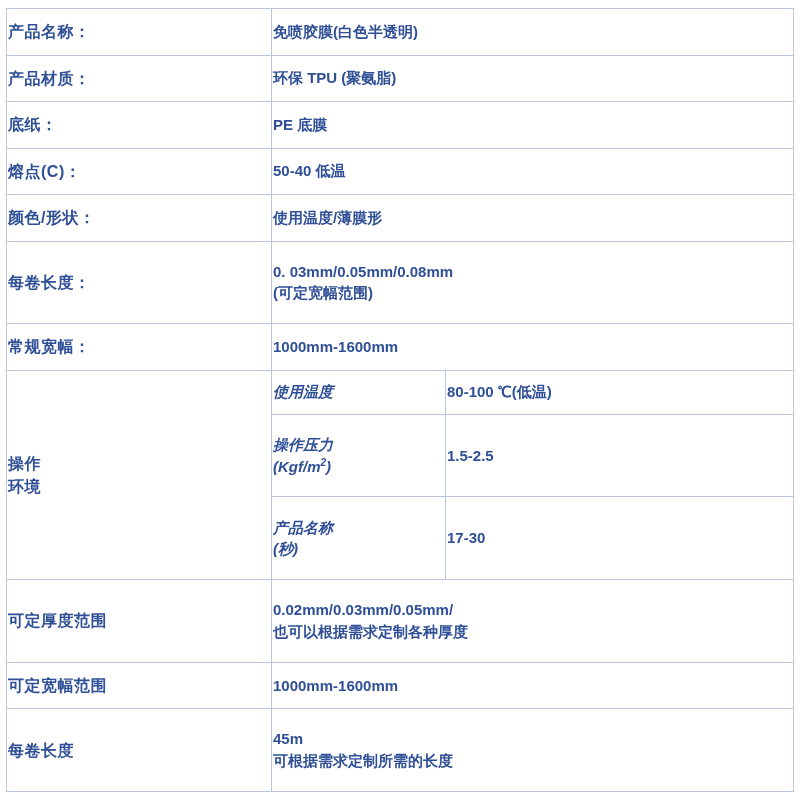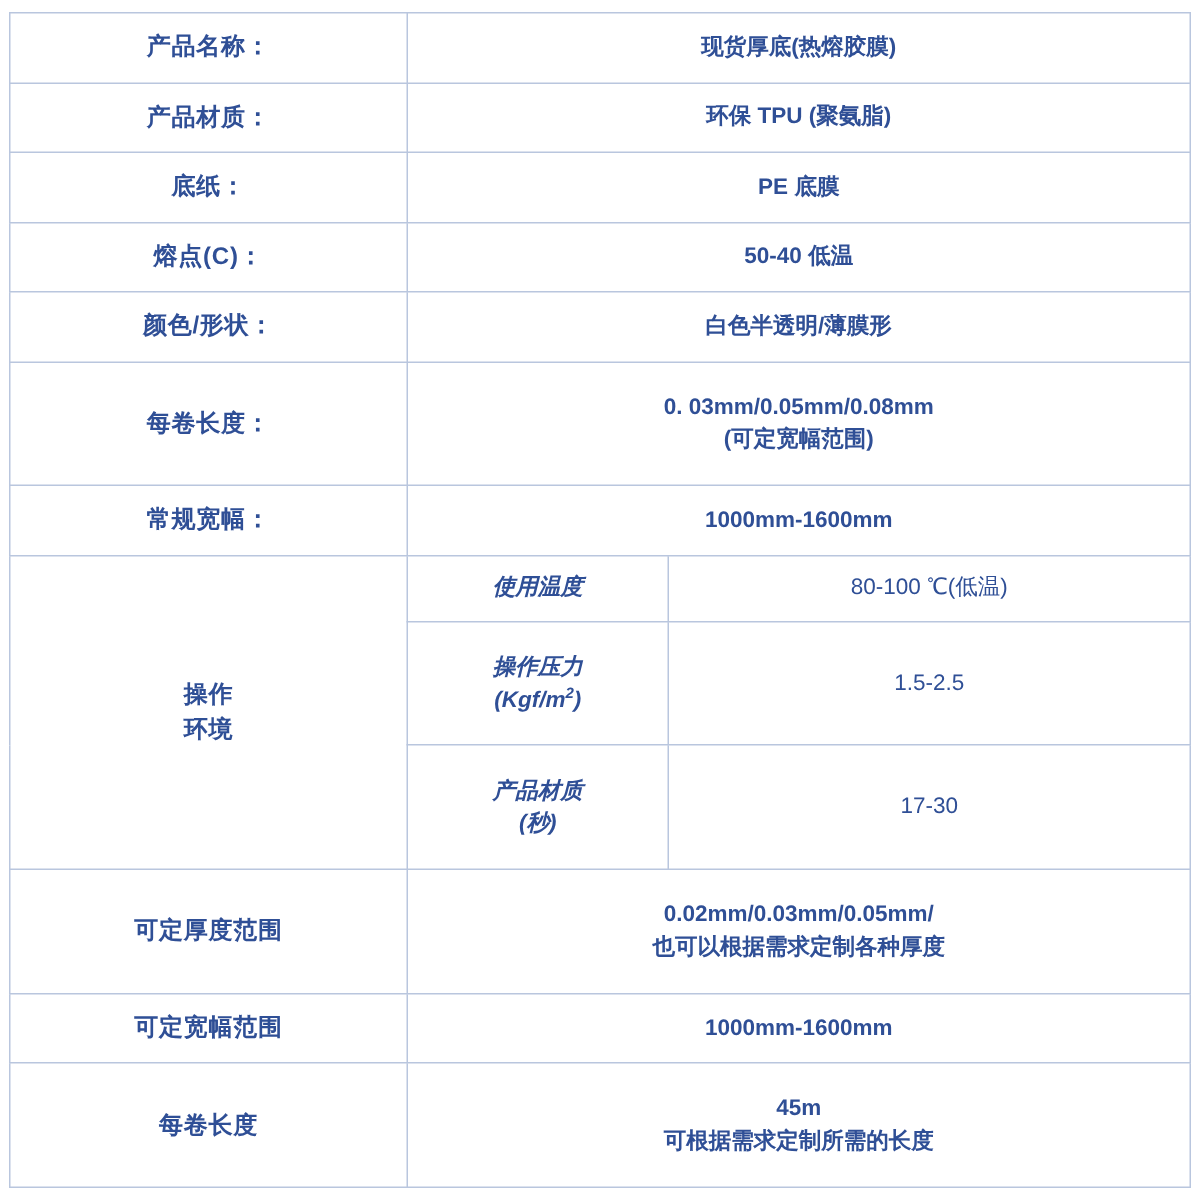--- a/index.html
+++ b/index.html
@@ -20,21 +20,20 @@
     padding: 8px 6px 8px 6px;
   }
   table.spec {
     width: 788px;
     height: 784px;
     border-collapse: collapse;
     table-layout: fixed;
   }
   table.spec td {
     border: 1px solid #b9c6de;
-    text-align: center;
     vertical-align: middle;
     color: #2f4f96;
     line-height: 1.45;
   }
   td.label {
     width: 262px;
     font-weight: bold;
     font-size: 16px;
     letter-spacing: 0.5px;
   }
@@ -43,21 +42,21 @@
     font-weight: bold;
   }
   .sub-label {
     width: 262px;
     font-size: 15px;
     font-weight: bold;
     font-style: italic;
   }
   .sub-value {
     font-size: 15px;
-    font-weight: normal;
+    font-weight: bold;
   }
   .env-label {
     font-weight: bold;
     font-size: 16px;
     line-height: 1.9;
     border-radius: 25px;
   }
   sup {
     font-size: 10px;
     vertical-align: super;
@@ -68,21 +67,21 @@
 </style>
 </head>
 <body>
 
 <div class="sheet">
   <table class="spec">
     <tbody>
       <tr>
         <td class="label">产品名称：</td>
         <td class="value" colspan="3">
-          <span class="line">现货厚底(热熔胶膜)</span>
+          <span class="line">免喷胶膜(白色半透明)</span>
         </td>
       </tr>
       <tr>
         <td class="label">产品材质：</td>
         <td class="value" colspan="3">
           <span class="line">环保 TPU (聚氨脂)</span>
         </td>
       </tr>
       <tr>
         <td class="label">底纸：</td>
@@ -92,21 +91,21 @@
       </tr>
       <tr>
         <td class="label">熔点(C)：</td>
         <td class="value" colspan="3">
           <span class="line">50-40 低温</span>
         </td>
       </tr>
       <tr>
         <td class="label">颜色/形状：</td>
         <td class="value" colspan="3">
-          <span class="line">白色半透明/薄膜形</span>
+          <span class="line">使用温度/薄膜形</span>
         </td>
       </tr>
       <tr>
         <td class="label">每卷长度：</td>
         <td class="value" colspan="3">
           <span class="line">0. 03mm/0.05mm/0.08mm</span>
           <span class="line">(可定宽幅范围)</span>
         </td>
       </tr>
       <tr>
@@ -128,21 +127,21 @@
       </tr>
       <tr>
         <td class="sub-label">
           <span class="line">操作压力</span>
           <span class="line">(Kgf/m<sup>2</sup>)</span>
         </td>
         <td class="sub-value" colspan="2">1.5-2.5</td>
       </tr>
       <tr>
         <td class="sub-label">
-          <span class="line">产品材质</span>
+          <span class="line">产品名称</span>
           <span class="line">(秒)</span>
         </td>
         <td class="sub-value" colspan="2">17-30</td>
       </tr>
 
       <tr>
         <td class="label">可定厚度范围</td>
         <td class="value" colspan="3">
           <span class="line">0.02mm/0.03mm/0.05mm/</span>
           <span class="line">也可以根据需求定制各种厚度</span>

